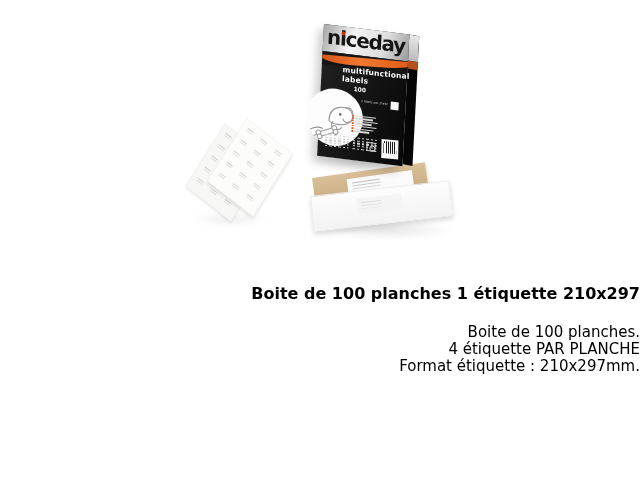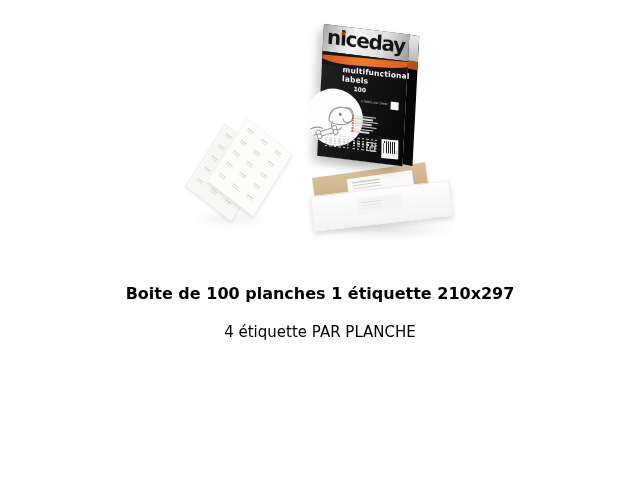--- a/index.html
+++ b/index.html
@@ -72,21 +72,21 @@
   .env-label{position:absolute;left:34px;top:6px;width:66px;height:16px;background:#fafafa;box-shadow:0 0 2px rgba(0,0,0,.08);}
   .env-label::after{content:'';position:absolute;left:5px;top:4px;width:28px;height:1px;background:#bdbdbd;
              box-shadow:0 3px 0 #c9c9c9,0 6px 0 #d6d6d6;}
   .env-white{left:310px;top:196px;width:138px;height:34px;transform:rotate(-6.5deg);z-index:4;
              background:linear-gradient(#fdfdfd,#f3f3f3);box-shadow:0 3px 5px rgba(0,0,0,.15);border:1px solid #ececec;}
   .ghost-label{position:absolute;left:45px;top:7px;width:45px;height:16px;background:#f4f4f4;}
   .ghost-label::after{content:'';position:absolute;left:4px;top:4px;width:20px;height:1px;background:#dcdcdc;
              box-shadow:0 3px 0 #e3e3e3,0 6px 0 #eaeaea;}
 
   
-  .desc{position:absolute;left:0;top:285px;width:640px;text-align:center;}
+  .desc{position:absolute;left:0;top:285px;width:640px;text-align:right;}
   .desc-title{font-weight:bold;font-size:16px;line-height:18px;}
   .desc-body{margin-top:21px;font-size:15px;line-height:16.8px;}
   .desc-footer{margin-top:20px;font-size:15px;line-height:16.8px;}
 </style>
 </head>
 <body>
 
 <div class="stage">
 
   <div class="photo">
@@ -233,17 +233,19 @@
 
     <div class="env env-white">
       <div class="ghost-label"></div>
     </div>
 
   </div>
 
   <div class="desc">
     <div class="desc-title">Boite de 100 planches 1 étiquette 210x297</div>
     <div class="desc-body">
+      <div>Boite de 100 planches.</div>
       <div>4 étiquette PAR PLANCHE</div>
+      <div>Format étiquette : 210x297mm.</div>
     </div>
   </div>
 
 </div>
 
 </body></html>

